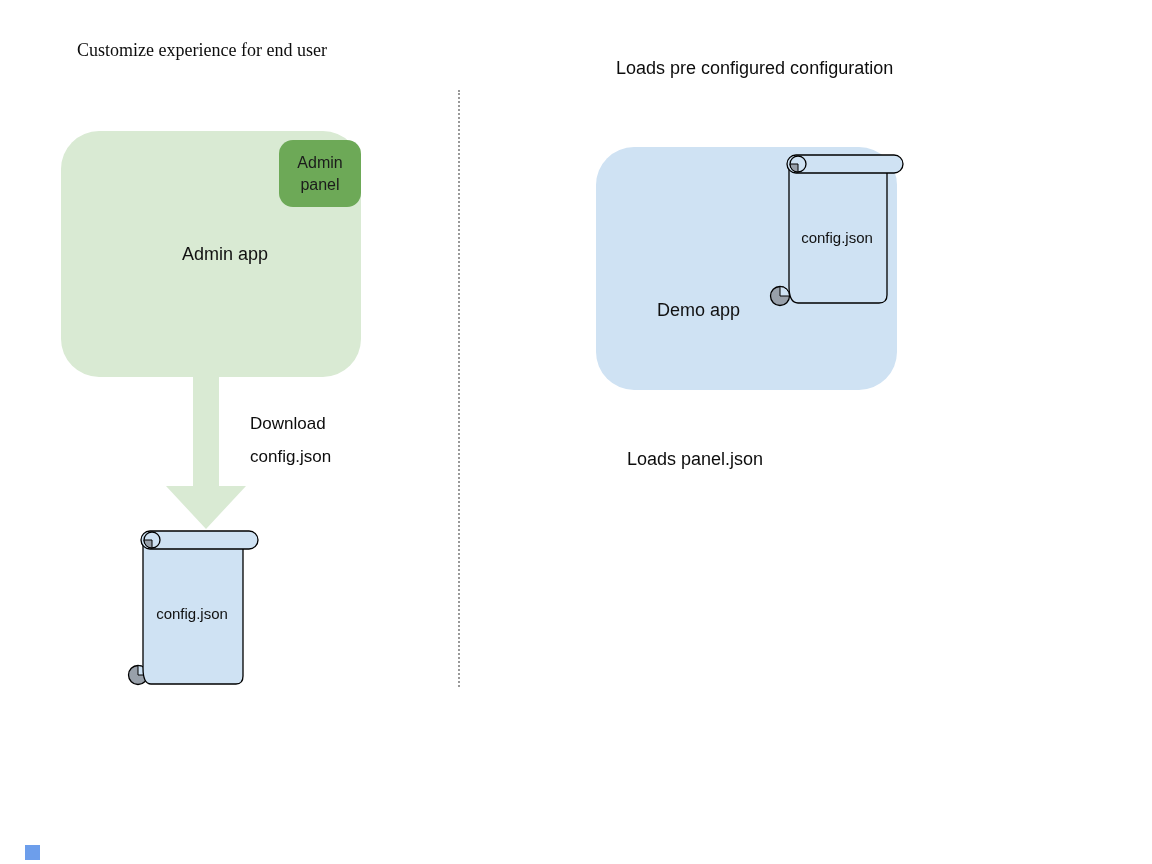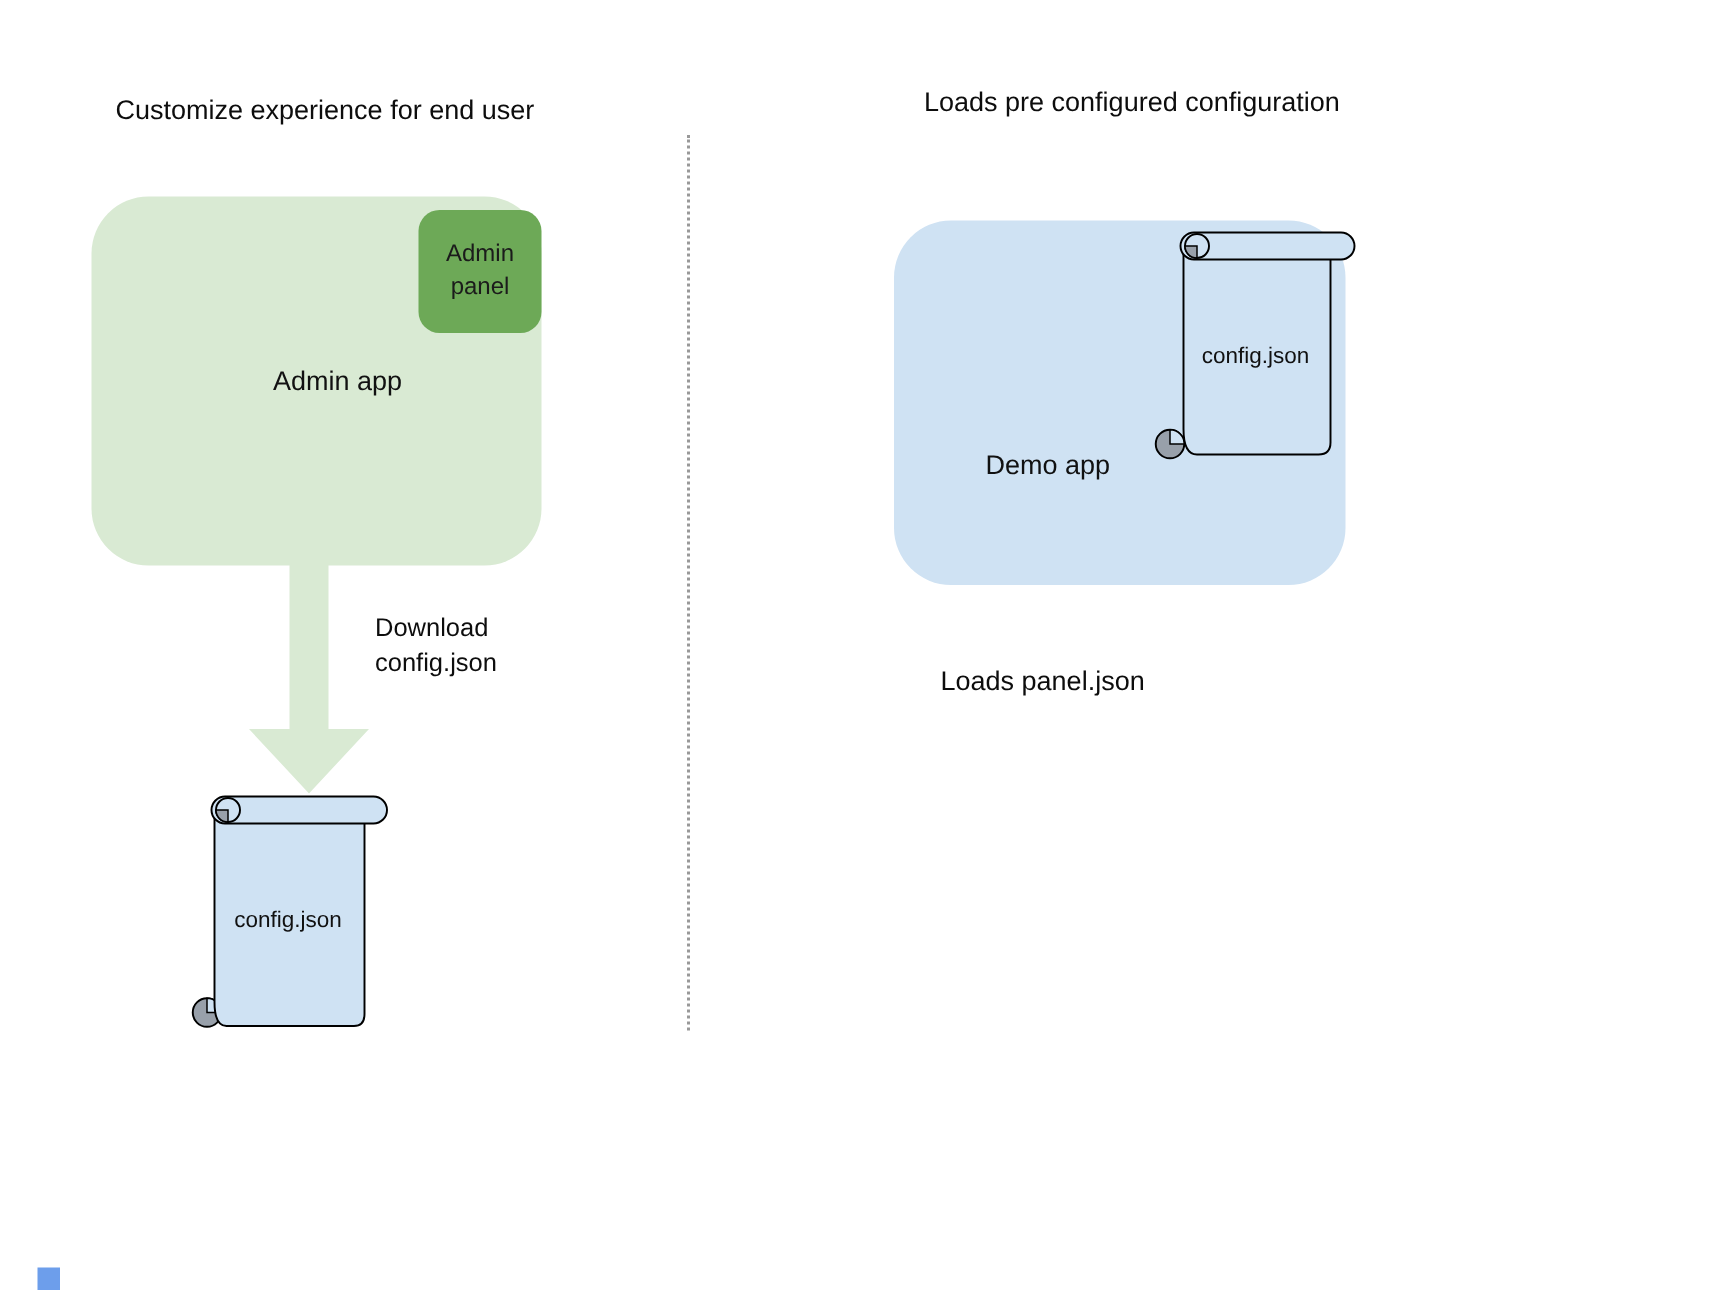--- a/index.html
+++ b/index.html
@@ -9,39 +9,39 @@
   }
   .abs{position:absolute;}
   .section-title{font-size:18px;line-height:21px;color:#0d0d0d;white-space:nowrap;}
   .divider{left:458px;top:90px;height:597px;width:0;border-left:2px dotted #999999;}
   .app-box{box-sizing:border-box;display:flex;align-items:center;justify-content:center;padding-left:28px;}
   .admin-app{left:61px;top:131px;width:300px;height:246px;border-radius:38px;background:#d9ead3;}
   .demo-app{left:596px;top:147px;width:301px;height:243px;border-radius:38px;background:#cfe2f3;}
   .app-label{font-size:18px;color:#111111;white-space:nowrap;}
   .demo-label{left:657px;top:260px;margin-top:40px;}
   .admin-panel{
-    left:279px;top:140px;width:82px;height:82px;border-radius:14px;background:#6da957;
+    left:279px;top:140px;width:82px;height:67px;border-radius:14px;background:#6da957;
     display:flex;align-items:center;justify-content:center;text-align:center;
   }
   .admin-panel span{font-size:16px;line-height:22px;color:#1b1b1b;}
-  .annotation{font-size:17px;line-height:23px;color:#0d0d0d;white-space:pre-line;}
+  .annotation{font-size:17px;line-height:33px;color:#0d0d0d;white-space:pre-line;}
   .download-label{left:250px;top:407px;}
   .loads-caption{left:627px;top:443px;font-size:18px;}
   .scroll-label{font-size:15px;color:#111111;text-align:center;width:100px;white-space:nowrap;}
   .scroll-label.left{left:142px;top:605px;}
   .scroll-label.right{left:787px;top:229px;}
   .corner-square{left:25px;top:845px;width:15px;height:15px;background:#6d9eeb;}
   svg{display:block;}
 </style>
 </head>
 <body>
 
 <div class="canvas">
 
-  <div class="abs section-title" style="left:77px;top:63px;">Customize experience for end user</div>
+  <div class="abs section-title" style="left:77px;top:40px;font-family:Liberation Serif, serif;">Customize experience for end user</div>
   <div class="abs section-title" style="left:604px;top:58px;margin-left:12px;">Loads pre configured configuration</div>
 
   <div class="abs divider"></div>
 
   <div class="abs app-box admin-app">
     <span class="app-label">Admin app</span>
   </div>
   <div class="abs admin-panel">
     <span>Admin panel</span>
   </div>

